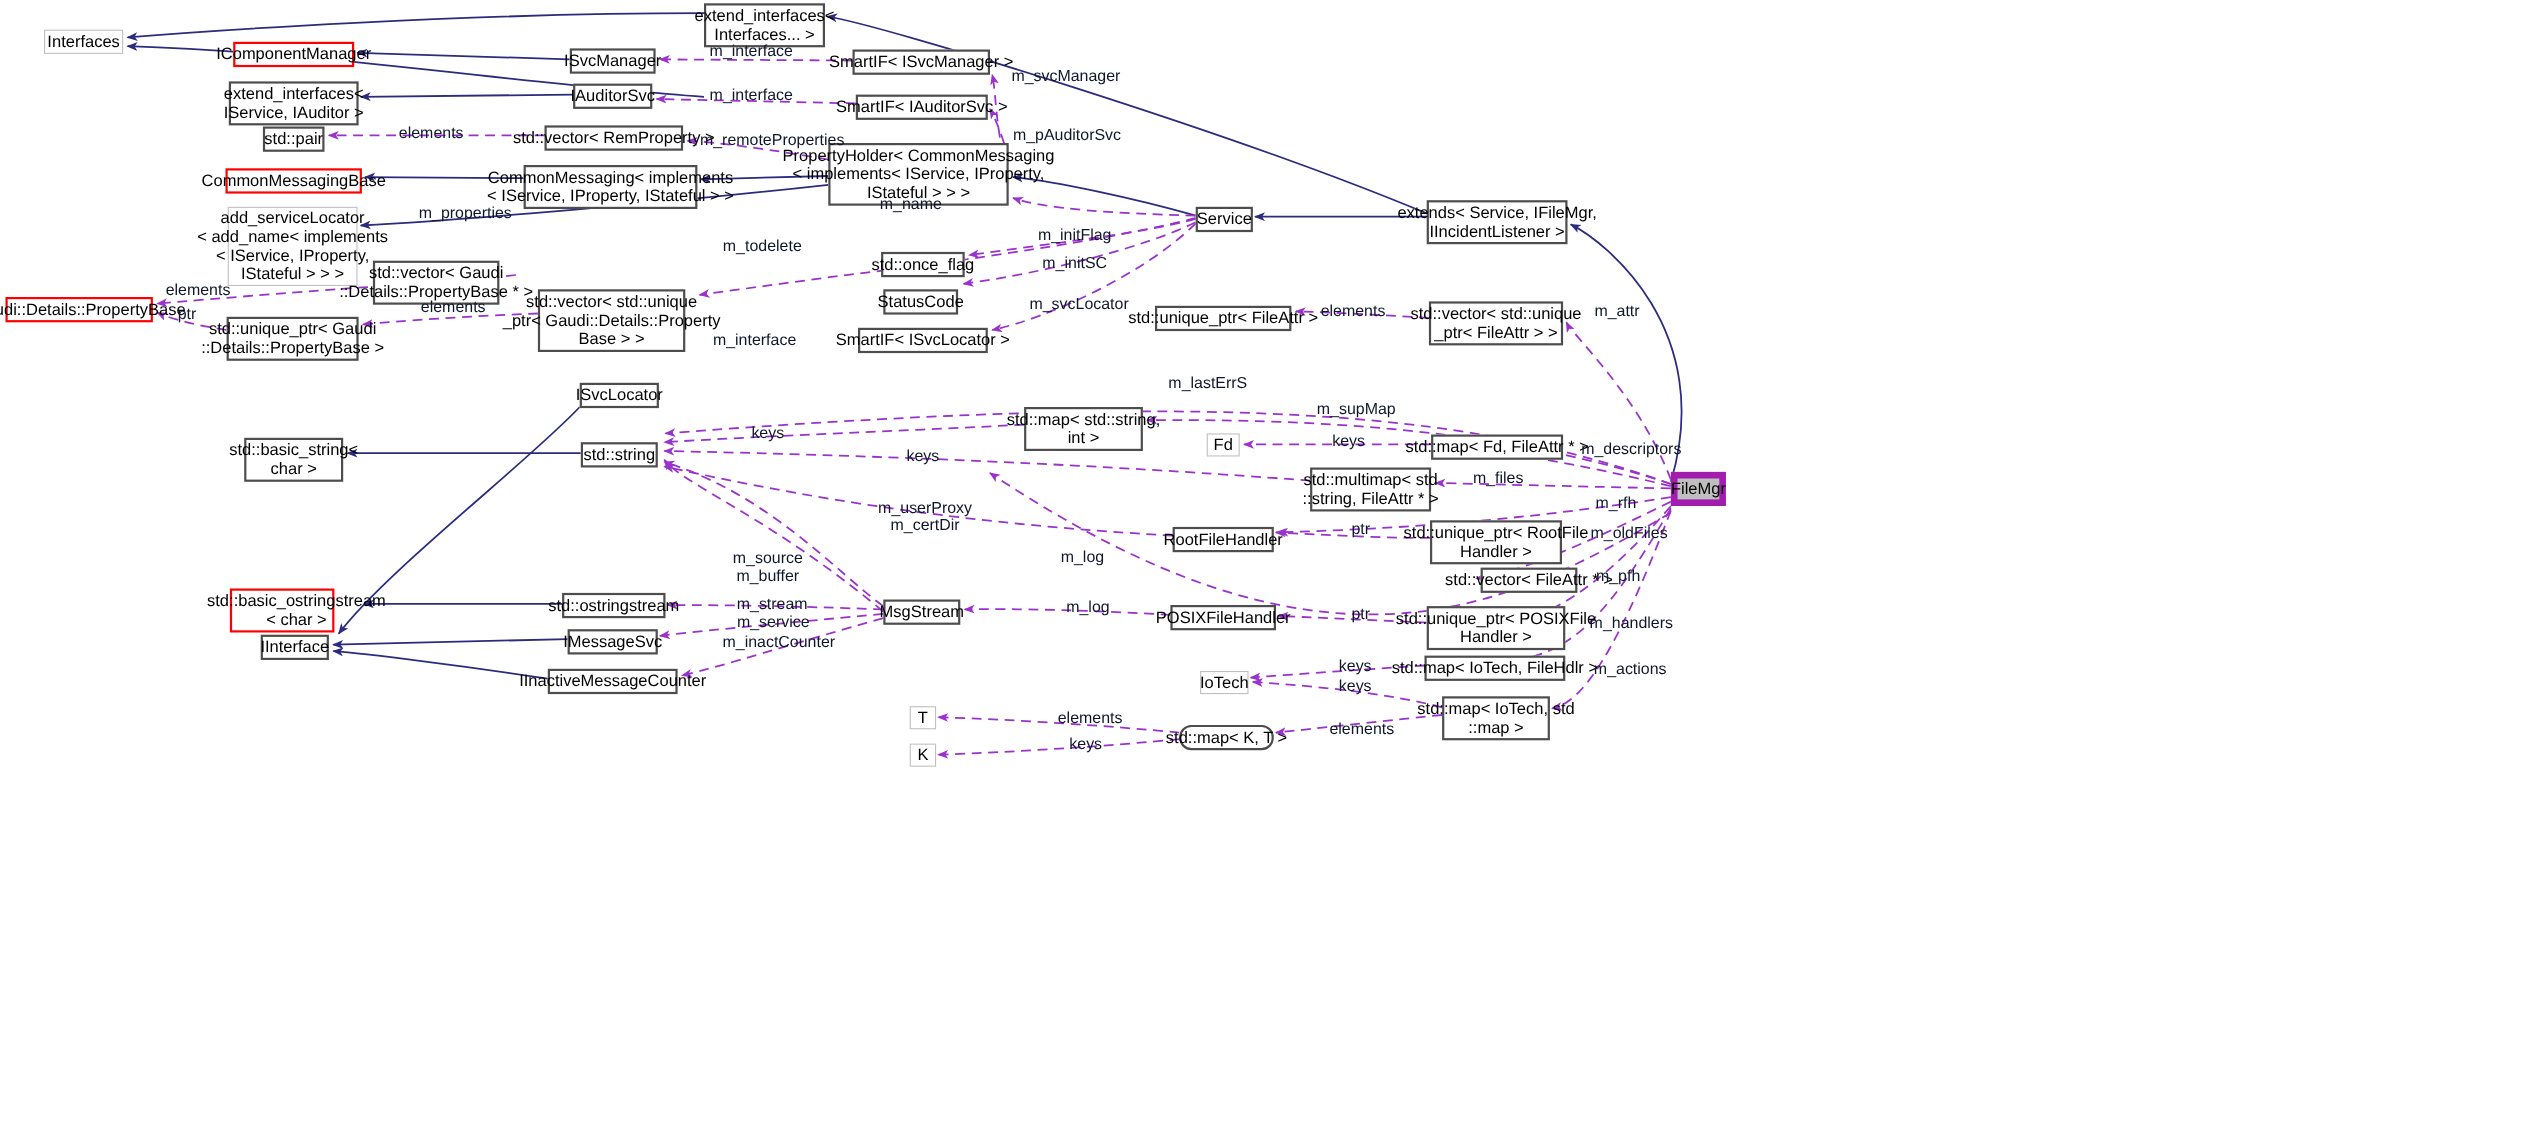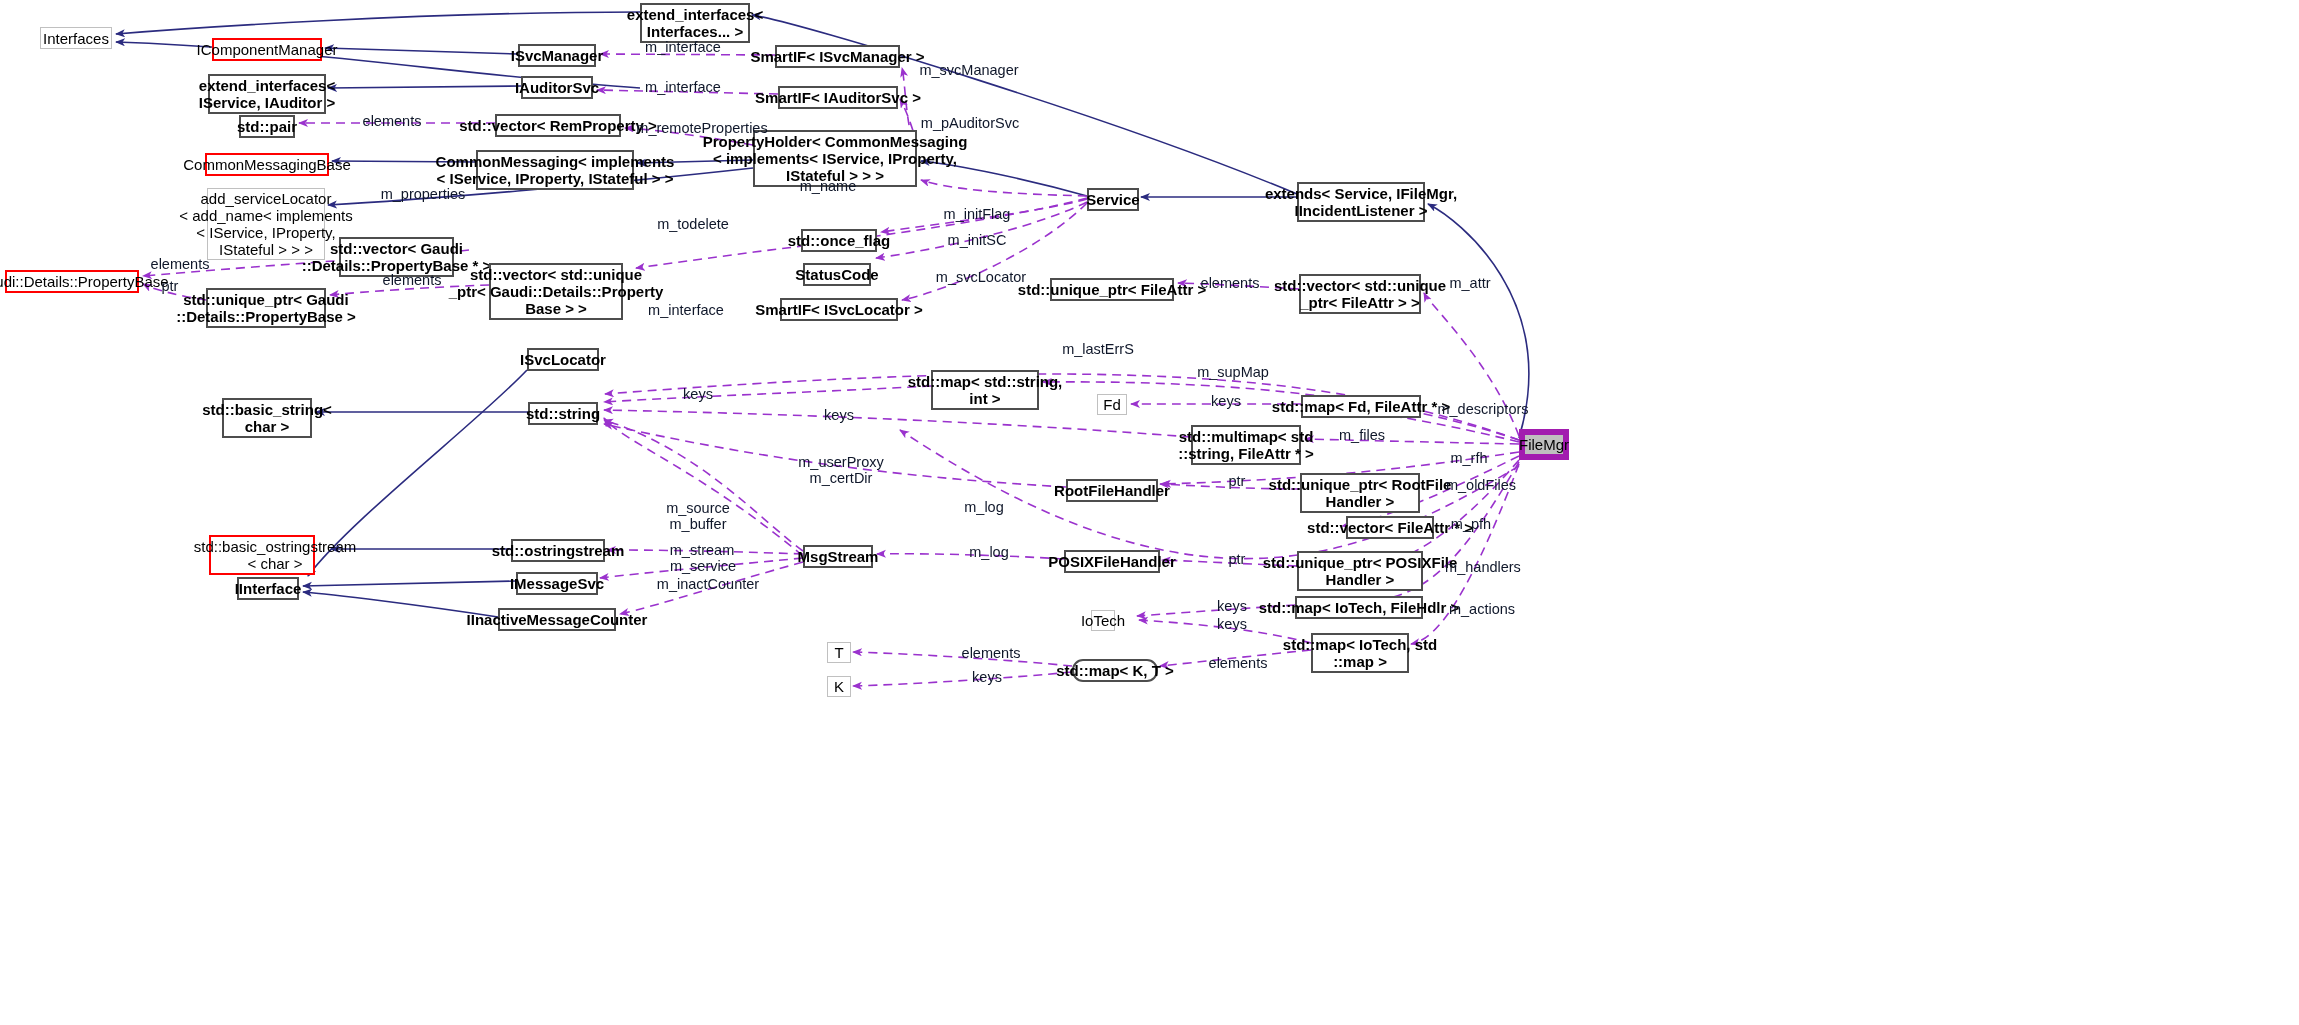--- a/index.html
+++ b/index.html
@@ -32,21 +32,21 @@
     text-align: center;
     font-size: 15px;
     line-height: 17px;
     color: #000000;
     background: #ffffff;
     border: 1px solid #808080;
     white-space: pre;
     padding: 1px 4px;
     z-index: 5;
   }
-  .node.thick   { border: 2px solid #4d4d4d; font-weight: bold; }
+  .node.thick   { border: 2px solid #4d4d4d; }
   .node.red     { border: 2px solid #ff0000; }
   .node.light   { border: 1px solid #c0c0c0; }
   .node.focus   { border: 6px solid #a21caf; background: #bfbfbf; }
   .edge-label {
     position: absolute;
     font-size: 14.5px;
     line-height: 16px;
     color: #0f172a;
     white-space: pre;
     text-align: center;
@@ -183,31 +183,31 @@
       <div class="node thick" style="left: 222px; top: 398px; width: 90px; min-height: 32px;">std::basic_string&lt;
 char &gt;</div>
       <div class="node thick" style="left: 528px; top: 402px; width: 70px; min-height: 22px;">std::string</div>
       <div class="node thick" style="left: 1191px; top: 425px; width: 110px; min-height: 33px;">std::multimap&lt; std
 ::string, FileAttr * &gt;</div>
       <div class="node focus" style="left: 1519px; top: 429px; width: 50px; min-height: 21px;">FileMgr</div>
       <div class="node thick" style="left: 1066px; top: 479px; width: 92px; min-height: 22px;">RootFileHandler</div>
       <div class="node thick" style="left: 1300px; top: 473px; width: 120px; min-height: 33px;">std::unique_ptr&lt; RootFile
 Handler &gt;</div>
       <div class="node thick" style="left: 1336px; top: 516px; width: 88px; min-height: 22px; margin-left: 10px;">std::vector&lt; FileAttr * &gt;</div>
-      <div class="node red" style="left: 209px; top: 535px; width: 106px; min-height: 32px; padding-left: 30px;">std::basic_ostringstream
+      <div class="node red" style="left: 209px; top: 535px; width: 95px; min-height: 32px; padding-left: 30px;">std::basic_ostringstream
 &lt; char &gt;</div>
       <div class="node thick" style="left: 511px; top: 539px; width: 94px; min-height: 22px;">std::ostringstream</div>
       <div class="node thick" style="left: 803px; top: 545px; width: 70px; min-height: 22px;">MsgStream</div>
       <div class="node thick" style="left: 1064px; top: 550px; width: 96px; min-height: 22px;">POSIXFileHandler</div>
       <div class="node thick" style="left: 1297px; top: 551px; width: 126px; min-height: 33px;">std::unique_ptr&lt; POSIXFile
 Handler &gt;</div>
       <div class="node thick" style="left: 237px; top: 577px; width: 62px; min-height: 22px;">IInterface</div>
       <div class="node thick" style="left: 516px; top: 572px; width: 82px; min-height: 22px;">IMessageSvc</div>
       <div class="node thick" style="left: 1295px; top: 596px; width: 128px; min-height: 22px;">std::map&lt; IoTech, FileHdlr &gt;</div>
-      <div class="node light" style="left: 1091px; top: 610px; width: 24px; min-height: 21px;">IoTech</div>
+      <div class="node light" style="left: 1091px; top: 610px; width: 44px; min-height: 21px;">IoTech</div>
       <div class="node thick" style="left: 498px; top: 608px; width: 118px; min-height: 22px;">IInactiveMessageCounter</div>
       <div class="node thick" style="left: 1311px; top: 633px; width: 98px; min-height: 33px;">std::map&lt; IoTech, std
 ::map &gt;</div>
       <div class="node light" style="left: 827px; top: 642px; width: 24px; min-height: 21px;">T</div>
       <div class="node thick" style="left: 1072px; top: 659px; width: 86px; min-height: 22px; border-radius: 11px;">std::map&lt; K, T &gt;</div>
       <div class="node light" style="left: 827px; top: 676px; width: 24px; min-height: 21px;">K</div>
     </div>
   <div id="labels-layer">
       <div class="edge-label" style="left: 638px; top: 39px; width: 90px;">m_interface</div>
       <div class="edge-label" style="left: 917px; top: 62px; width: 104px;">m_svcManager</div>

